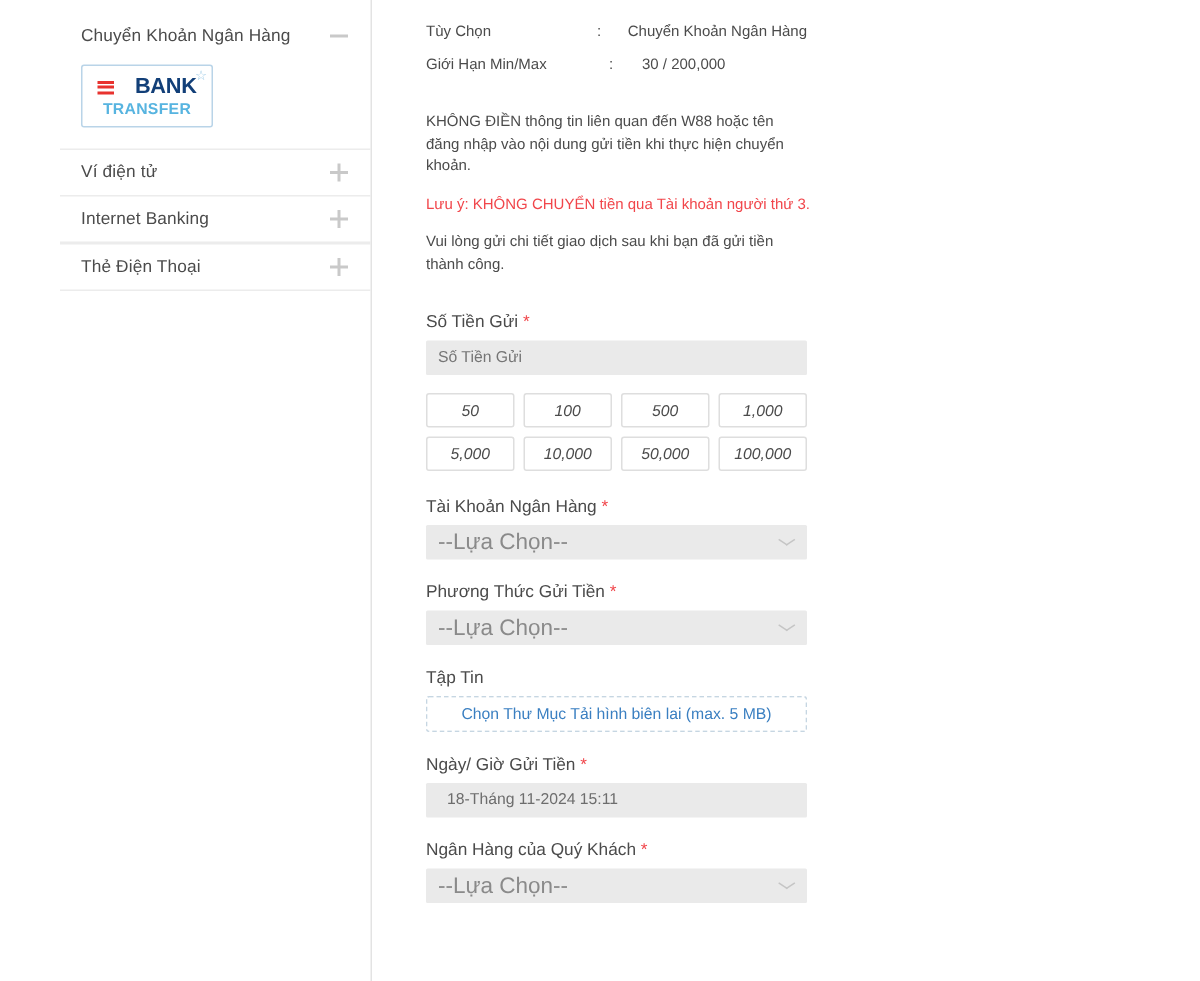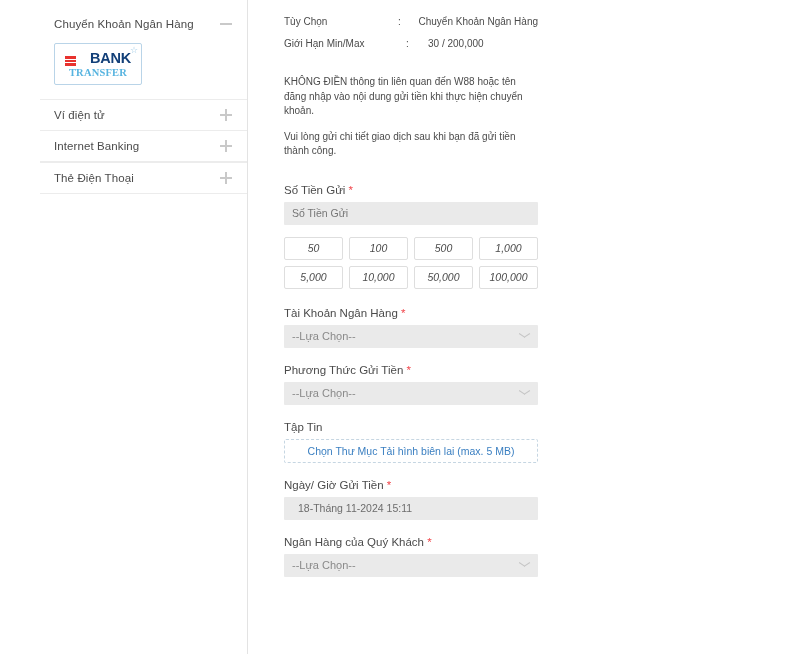--- a/index.html
+++ b/index.html
@@ -39,30 +39,30 @@
   .logo-wrap { padding: 4px 14px 14px 14px; }
   .logo-tile {
     width: 88px; height: 42px;
     border: 1px solid #b9d4e8;
     border-radius: 2px;
     background: #ffffff;
     position: relative;
     display: flex; flex-direction: column;
     align-items: center; justify-content: center;
   }
-  .logo-top { display: flex; align-items: flex-end; gap: 14px; margin-top: 1px; }
+  .logo-top { display: flex; align-items: center; gap: 14px; margin-top: 1px; }
   .logo-bars { display: flex; flex-direction: column; gap: 1.4px; }
   .logo-bars i { display: block; width: 11px; height: 2.1px; background: #e8322e; }
   .logo-bank {
     font-size: 14.5px; font-weight: bold; color: #123f78;
     letter-spacing: -0.2px; line-height: 1;
   }
   .logo-transfer {
     font-size: 10.5px; font-weight: bold; color: #57b4e0;
-    letter-spacing: 0.2px; line-height: 1; margin-top: 2px; font-family: Liberation Serif, serif;
+    letter-spacing: 0.2px; line-height: 1; margin-top: 2px;
   }
   .logo-star {
     position: absolute; top: 2px; right: 3px;
     font-size: 9px; color: #9ecbe6; line-height: 1;
   }
   .side-div { height: 1px; background: #ececec; margin: 0; }
 
   
   .content {
     flex: 1 1 auto;
@@ -113,21 +113,21 @@
     font-family: "Liberation Sans", sans-serif;
     cursor: pointer;
     font-style: italic;
   }
 
   .select-box {
     width: 254px; height: 23px;
     background: #eaeaea; border: none; border-radius: 1px;
     display: flex; align-items: center; justify-content: space-between;
     padding: 0 8px;
-    font-size: 11px; color: #8a8a8a;
+    font-size: 15px; color: #8a8a8a;
     cursor: pointer;
   }
   .chev { width: 11px; height: 6px; position: relative; opacity: .55; }
   .chev::before, .chev::after {
     content: ""; position: absolute; top: 0;
     width: 7px; height: 1.4px; background: #a8a8a8;
   }
   .chev::before { left: 0; transform: rotate(34deg); transform-origin: left center; }
   .chev::after  { right: 0; transform: rotate(-34deg); transform-origin: right center; }
 
@@ -213,20 +213,21 @@
         <div class="info-row">
           <span class="info-key">Giới Hạn Min/Max</span>
           <span class="info-colon">:</span>
           <span class="info-val">30 / 200,000</span>
         </div>
       </div>
 
       <div class="spacer-10"></div>
 
       <div class="note">KHÔNG ĐIỀN thông tin liên quan đến W88 hoặc tên đăng nhập vào nội dung gửi tiền khi thực hiện chuyển khoản.</div>
+      <div class="note red">Lưu ý: KHÔNG CHUYỂN tiền qua Tài khoản người thứ 3.</div>
       <div class="note">Vui lòng gửi chi tiết giao dịch sau khi bạn đã gửi tiền thành công.</div>
 
       <div class="spacer-14"></div>
 
       <div class="field-label">
         <span>Số Tiền Gửi</span>
         <span class="req">*</span>
       </div>
       <input class="text-input" type="text" placeholder="Số Tiền Gửi" style="">
 

